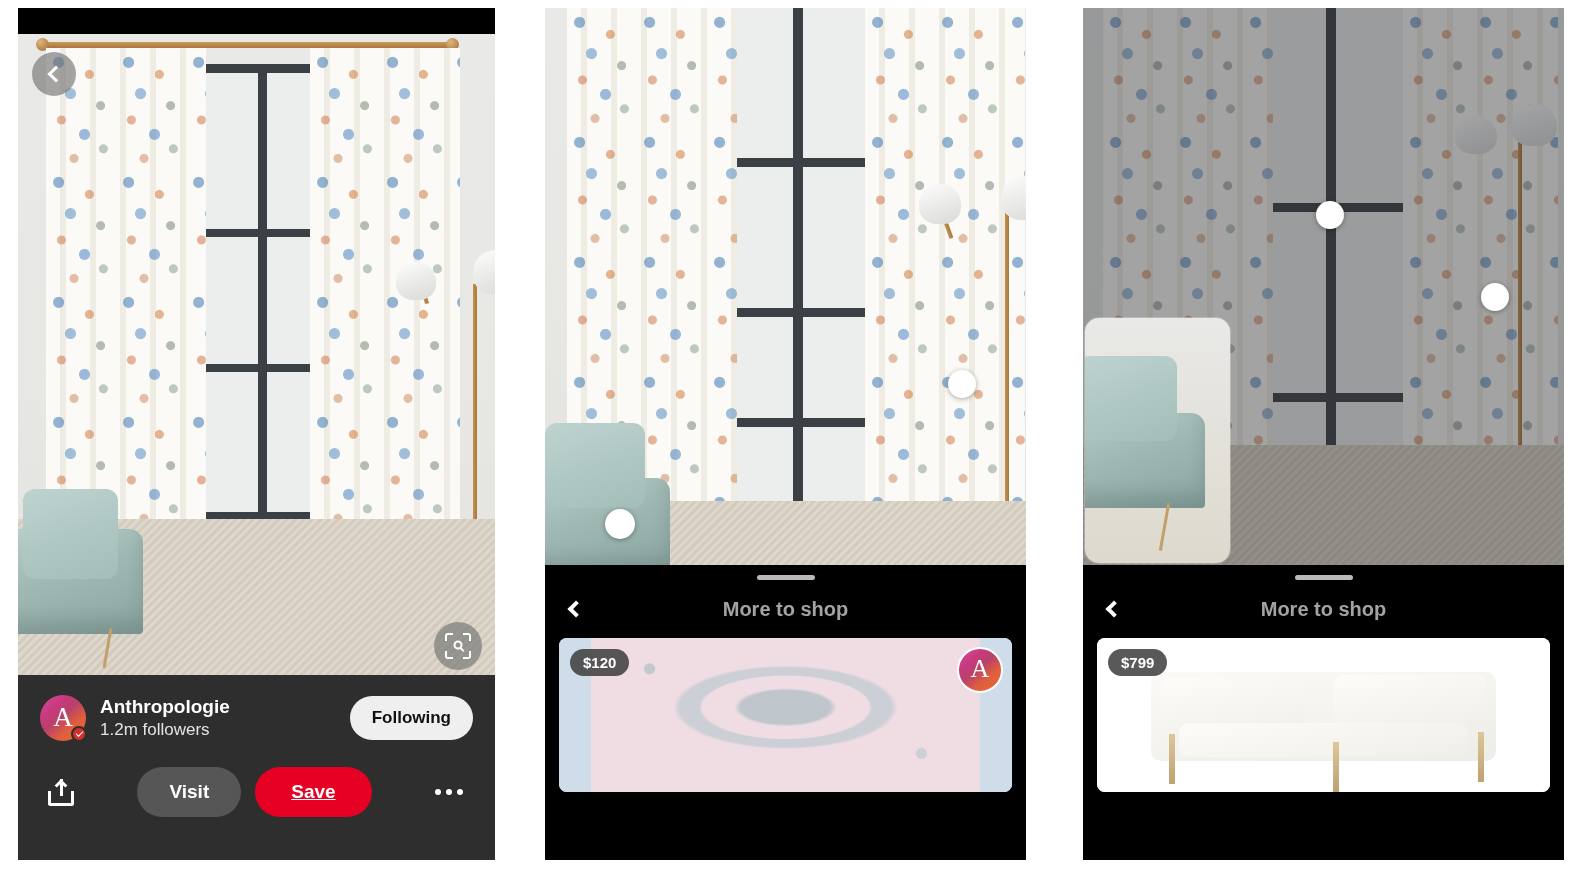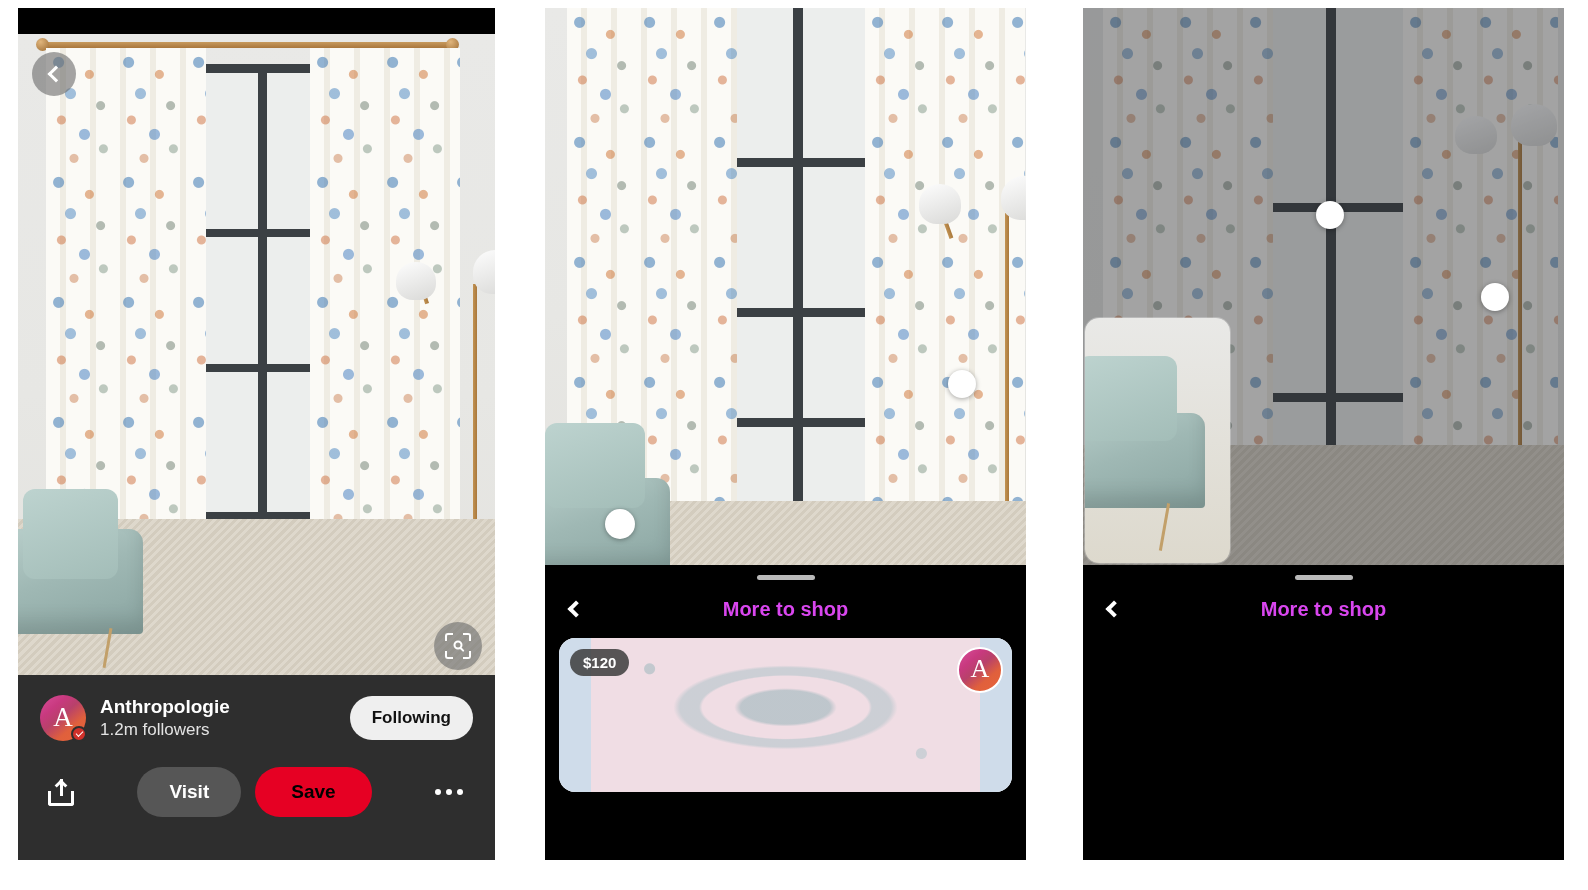--- a/index.html
+++ b/index.html
@@ -123,44 +123,44 @@
     font-family:"Liberation Sans",sans-serif;
   }
   .action-row{display:flex;align-items:center;margin-top:26px;}
   .share-icon{width:26px;height:28px;position:relative;flex:0 0 auto;margin-left:8px;}
   .share-icon .tray{position:absolute;left:0;bottom:0;width:26px;height:15px;border:3px solid #fff;border-top:none;border-radius:0 0 3px 3px;}
   .share-icon .arr{position:absolute;left:11.5px;top:1px;width:3px;height:17px;background:#fff;}
   .share-icon .arrhead{position:absolute;left:13px;top:3px;width:9px;height:9px;border-left:3px solid #fff;border-top:3px solid #fff;transform:translateX(-50%) rotate(45deg);}
   .pillgroup{flex:1;display:flex;justify-content:center;gap:14px;}
   .pill{border:none;border-radius:26px;padding:14px 32px;font-size:19px;font-weight:bold;cursor:pointer;font-family:"Liberation Sans",sans-serif;}
   .pill.visit{background:#565656;color:#fff;}
-  .pill.save{background:#e60023;color:#000000;padding:14px 36px;}
+  .pill.save{background:#e60023;color:#ffffff;padding:14px 36px;text-decoration:underline;}
   .dots{display:flex;gap:5px;margin-right:10px;}
   .dots i{width:6px;height:6px;border-radius:50%;background:#fff;display:block;}
 
   
   #panel2 { left: 545px; top: 8px; width: 481px; height: 852px; }
   #panel3 { left: 1083px; top: 8px; width: 481px; height: 852px; }
 
   .dot-marker{
     position:absolute;border-radius:50%;background:#fff;
     box-shadow:0 1px 5px rgba(0,0,0,.35);z-index:20;
   }
 
   .shopsheet{
     position:absolute;left:0;right:0;bottom:0;background:#000;z-index:30;
   }
   .grabber{width:58px;height:5px;border-radius:3px;background:#b9b9b9;margin:10px auto 0;}
   .sheet-head{position:relative;height:58px;display:flex;align-items:center;justify-content:center;}
   .sheet-back{position:absolute;left:16px;top:50%;transform:translateY(-50%);width:26px;height:26px;display:flex;align-items:center;justify-content:center;cursor:pointer;}
   .sheet-back .chev{width:12px;height:12px;border-left:4px solid #fff;border-bottom:4px solid #fff;transform:rotate(45deg);margin-left:4px;}
-  .sheet-title{color:#d946ef;font-size:20px;font-weight:bold;}
+  .sheet-title{color:#a3a3a3;font-size:20px;font-weight:bold;}
   .card-row{display:flex;gap:13px;padding:0 14px;}
   .prod-card{
-    position:relative;flex:1;border-radius:16px;overflow:hidden;background:#fff;
+    position:relative;flex:1;border-radius:8px;overflow:hidden;background:#fff;
     height:154px;cursor:pointer;
   }
   .price-badge{
     position:absolute;left:11px;top:11px;z-index:6;
     background:rgba(60,60,60,.85);color:#fff;border-radius:14px;
     padding:5px 13px;font-size:15px;font-weight:bold;
   }
   .card-avatar{
     position:absolute;right:9px;top:9px;z-index:6;width:46px;height:46px;border-radius:50%;
     background:linear-gradient(140deg,#d94f9a 0%,#c8397f 28%,#b8416a 46%,#e0603c 70%,#e8633a 100%);
@@ -362,17 +362,29 @@
 
     <div class="shopsheet" style="height:295px;">
       <div class="grabber"></div>
       <div class="sheet-head">
         <span class="sheet-back">
             <span class="chev"></span>
           </span>
         <span class="sheet-title">More to shop</span>
       </div>
       <div class="card-row">
+        <div class="prod-card">
+          <div class="img-white">
+            <div class="sofa-white"></div>
+            <div class="sofa-white-cush" style="left:14%;top:26%;width:32%;height:40%;"></div>
+            <div class="sofa-white-cush" style="left:52%;top:24%;width:34%;height:36%;"></div>
+            <div class="sofa-white-cush" style="left:18%;top:55%;width:64%;height:22%;"></div>
+            <div class="gold-leg" style="left:16%;bottom:8px;"></div>
+            <div class="gold-leg" style="left:52%;bottom:0px;"></div>
+            <div class="gold-leg" style="left:84%;bottom:10px;"></div>
+          </div>
+          <span class="price-badge">$799</span>
+        </div>
       </div>
     </div>
   </div>
 
 </div>
 
 </body></html>

